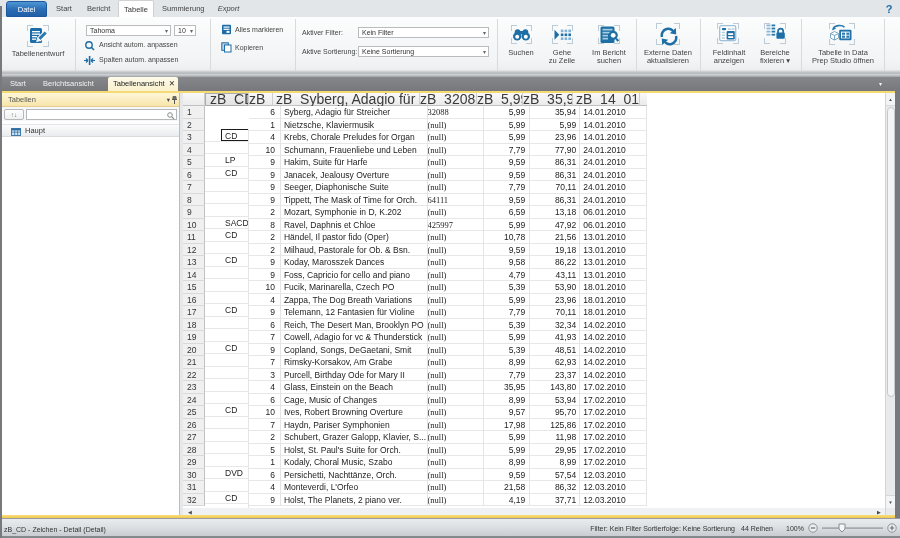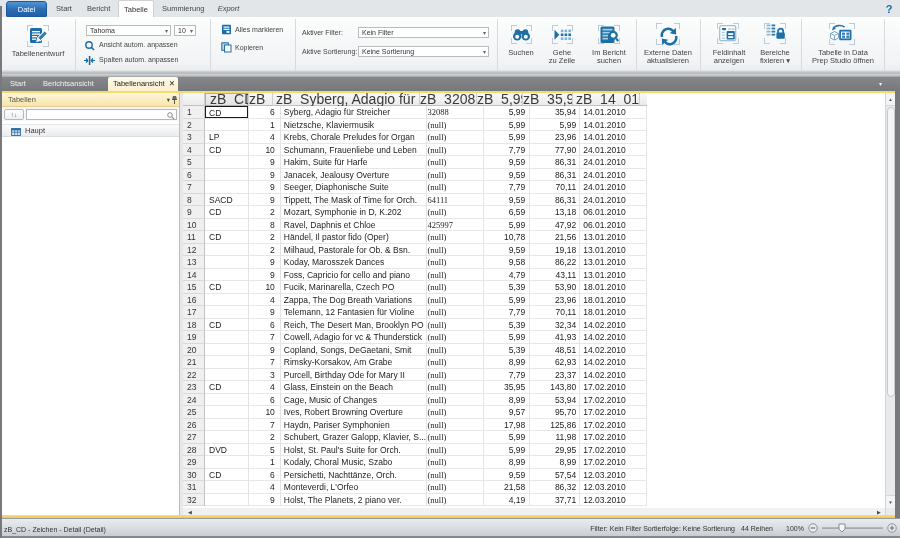--- a/index.html
+++ b/index.html
@@ -41,21 +41,21 @@
 #haupt { position:absolute; left:0; top:31px; width:177px; height:13px; background:linear-gradient(#fcfcfd,#e9ebee); border-top:1px solid #e4e6e8; border-bottom:1px solid #d9dbde; font-size:7.5px; color:#333; line-height:12px; }
 #splitter { left:180px; top:93px; width:3px; height:422px; background:#e7e8ea; }
 
 
 #grid { left:183px; top:93px; width:702px; height:422px; background:#fff; overflow:hidden; }
 #ghead { position:absolute; left:0; top:0; width:464px; height:13px; display:flex; background:linear-gradient(#f9f9f9,#ebebeb); border-bottom:1px solid #bfc1c3; }
 #ghead .c { font-size:14px; color:#3a3a3a; line-height:12px; border-right:1px solid #cdcfd1; height:13px; }
 #gbody { position:absolute; left:22px; top:13px; width:442px; }
 .gr { display:flex; height:12.5px; }
 .c { overflow:hidden; white-space:nowrap; }
-.c1 { width:44px; padding-left:4px; }
+.c1 { width:44px; padding-left:20px;margin-top:23px; }
 .c2 { width:32px; text-align:right; padding-right:5px; }
 .c3 { width:147px; padding-left:3px; }
 .c4 { width:57px; text-align:left; padding-right:11px;font-family:Liberation Serif, serif; }
 .c5 { width:46px; text-align:right; padding-right:4px; }
 .c6 { width:50px; text-align:right; padding-right:3px; }
 .c7 { width:67px; padding-left:3px; }
 .gr .c { font-size:8.5px; color:#1c1c1c; line-height:12.5px; border-right:1px solid #e4e4e4; border-bottom:1px solid #e7e7e7; height:12.5px; }
 .gh1 { width:44px; padding-left:5px; background:linear-gradient(#efefef,#e2e2e2); box-shadow:inset 0 0 0 1px #aaacae; }
 .gh2 { width:24px; text-align:right; padding-right:6px; }
 .gh3 { width:147px; padding-left:3px; }

